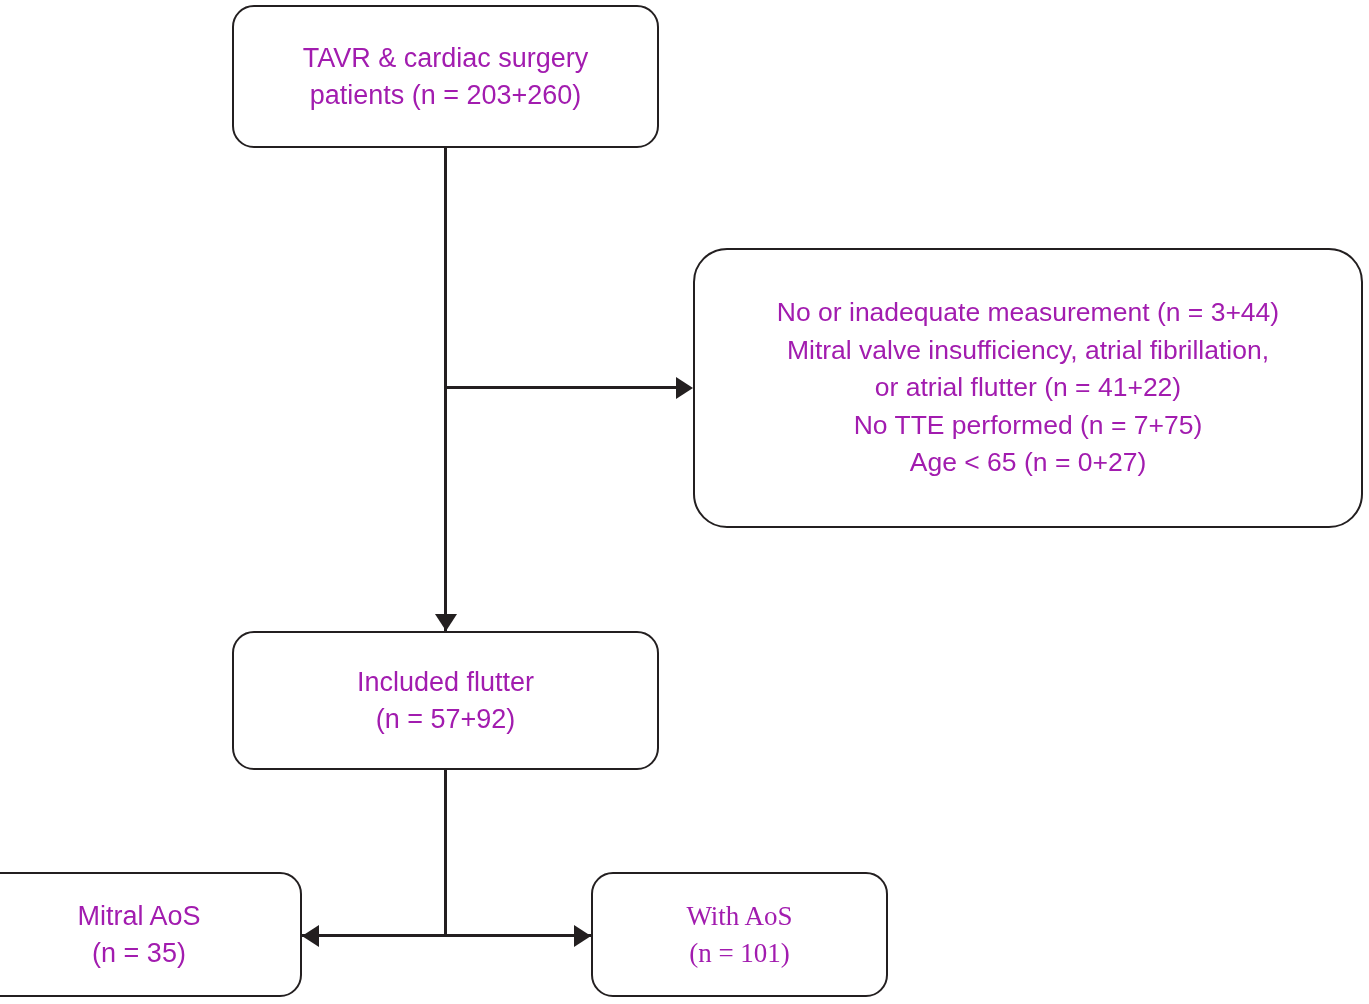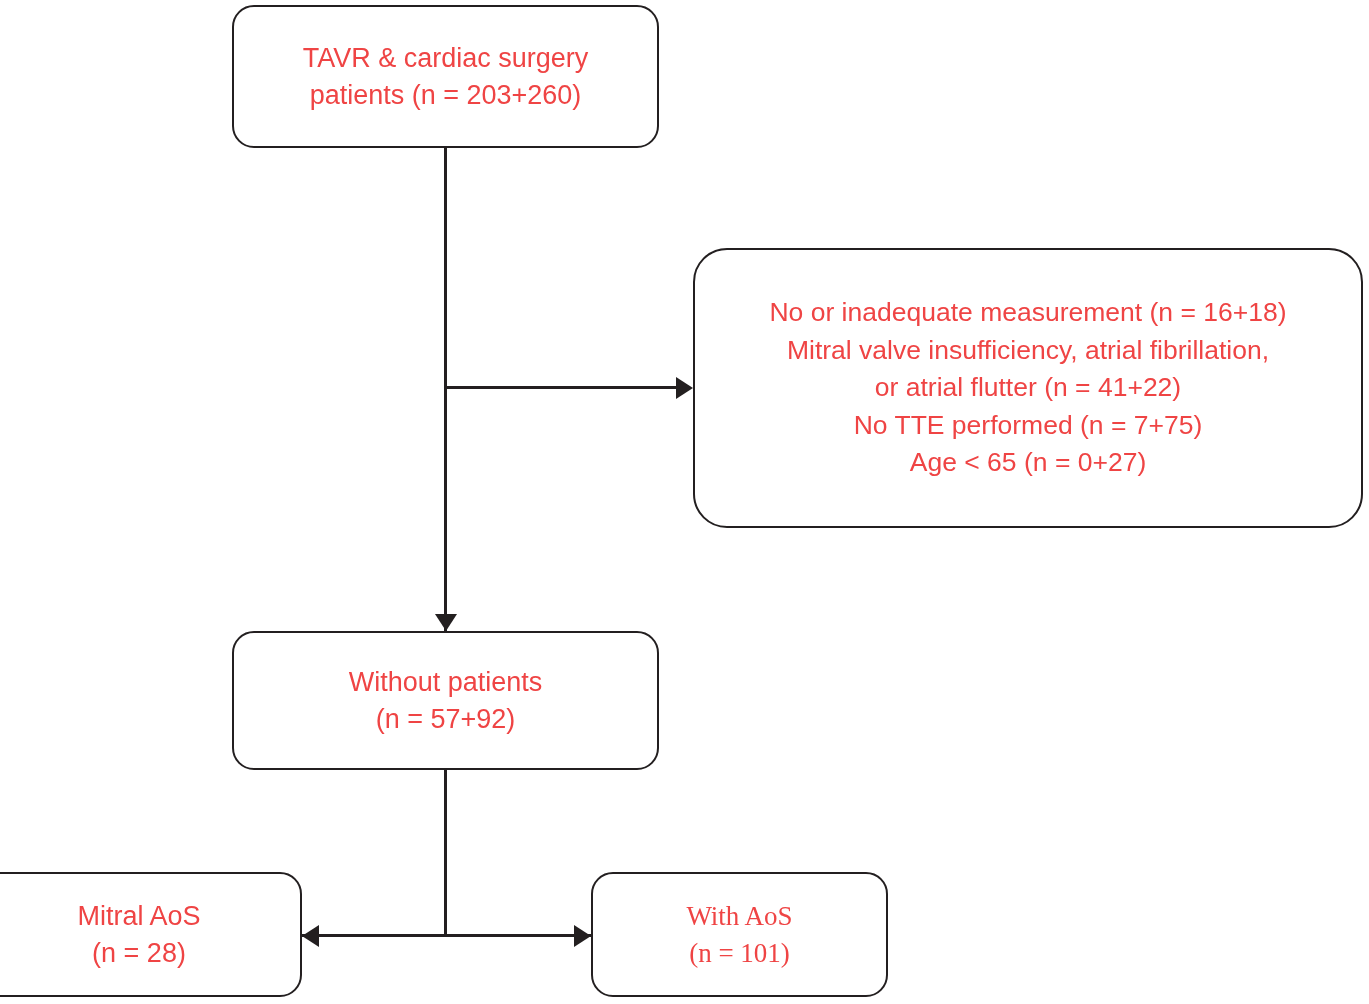--- a/index.html
+++ b/index.html
@@ -23,21 +23,21 @@
     position: absolute;
     box-sizing: border-box;
     background: #ffffff;
     border: 2.6px solid #231f20;
     border-radius: 22px;
     display: flex;
     flex-direction: column;
     align-items: center;
     justify-content: center;
     text-align: center;
-    color: #ef4444;
+    color: #a21caf;
     z-index: 3;
   }
   .node .line {
     display: block;
     white-space: nowrap;
     line-height: 1.34;
   }
   
   #node-source {
     left: 232px;
@@ -137,35 +137,35 @@
 <body>
 
 <div id="canvas">
 
   <div class="node" id="node-source">
     <span class="line">TAVR &amp; cardiac surgery</span>
     <span class="line">patients (n = 203+260)</span>
   </div>
 
   <div class="node" id="node-excluded">
-    <span class="line">No or inadequate measurement  (n = 16+18)</span>
+    <span class="line">No or inadequate measurement  (n = 3+44)</span>
     <span class="line">Mitral valve insufficiency, atrial fibrillation,</span>
     <span class="line">or atrial flutter (n = 41+22)</span>
     <span class="line">No TTE performed  (n = 7+75)</span>
     <span class="line">Age &lt; 65 (n = 0+27)</span>
   </div>
 
   <div class="node" id="node-included">
-    <span class="line">Without patients</span>
+    <span class="line">Included flutter</span>
     <span class="line">(n = 57+92)</span>
   </div>
 
   <div class="node" id="node-without">
     <span class="line">Mitral AoS</span>
-    <span class="line">(n = 28)</span>
+    <span class="line">(n = 35)</span>
   </div>
 
   <div class="node" id="node-with">
     <span class="line">With AoS</span>
     <span class="line">(n = 101)</span>
   </div>
 
   <div class="conn conn-v" id="conn-source-down"></div>
   <div class="arrow arrow-down" id="arrow-included"></div>
 

